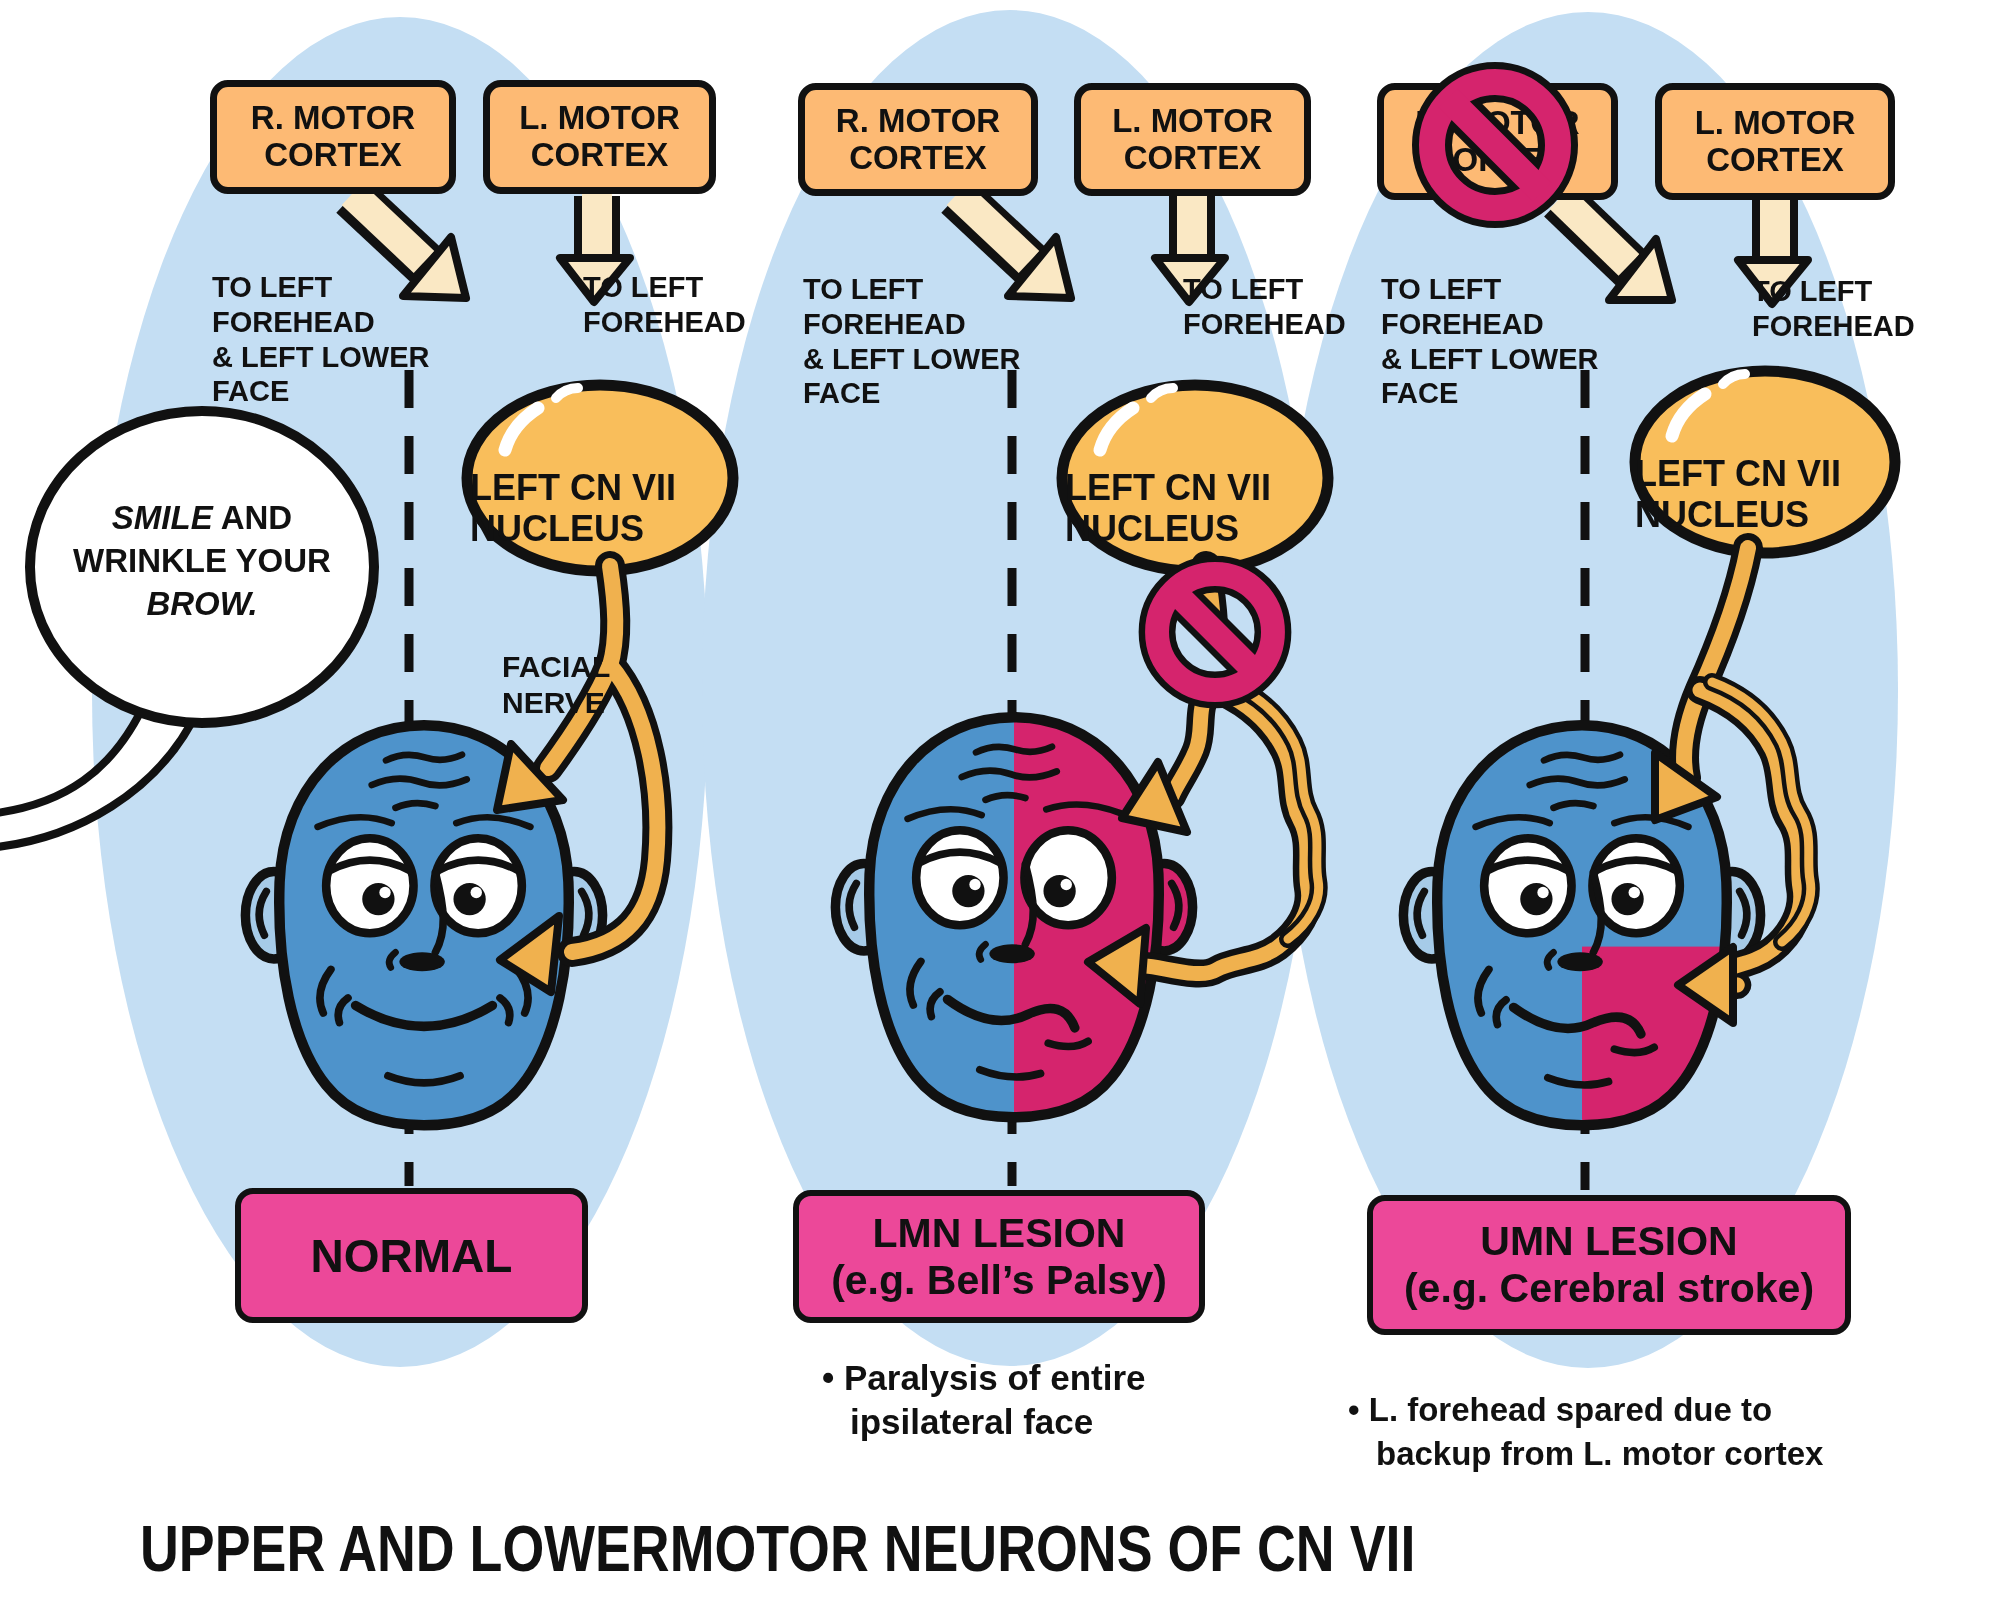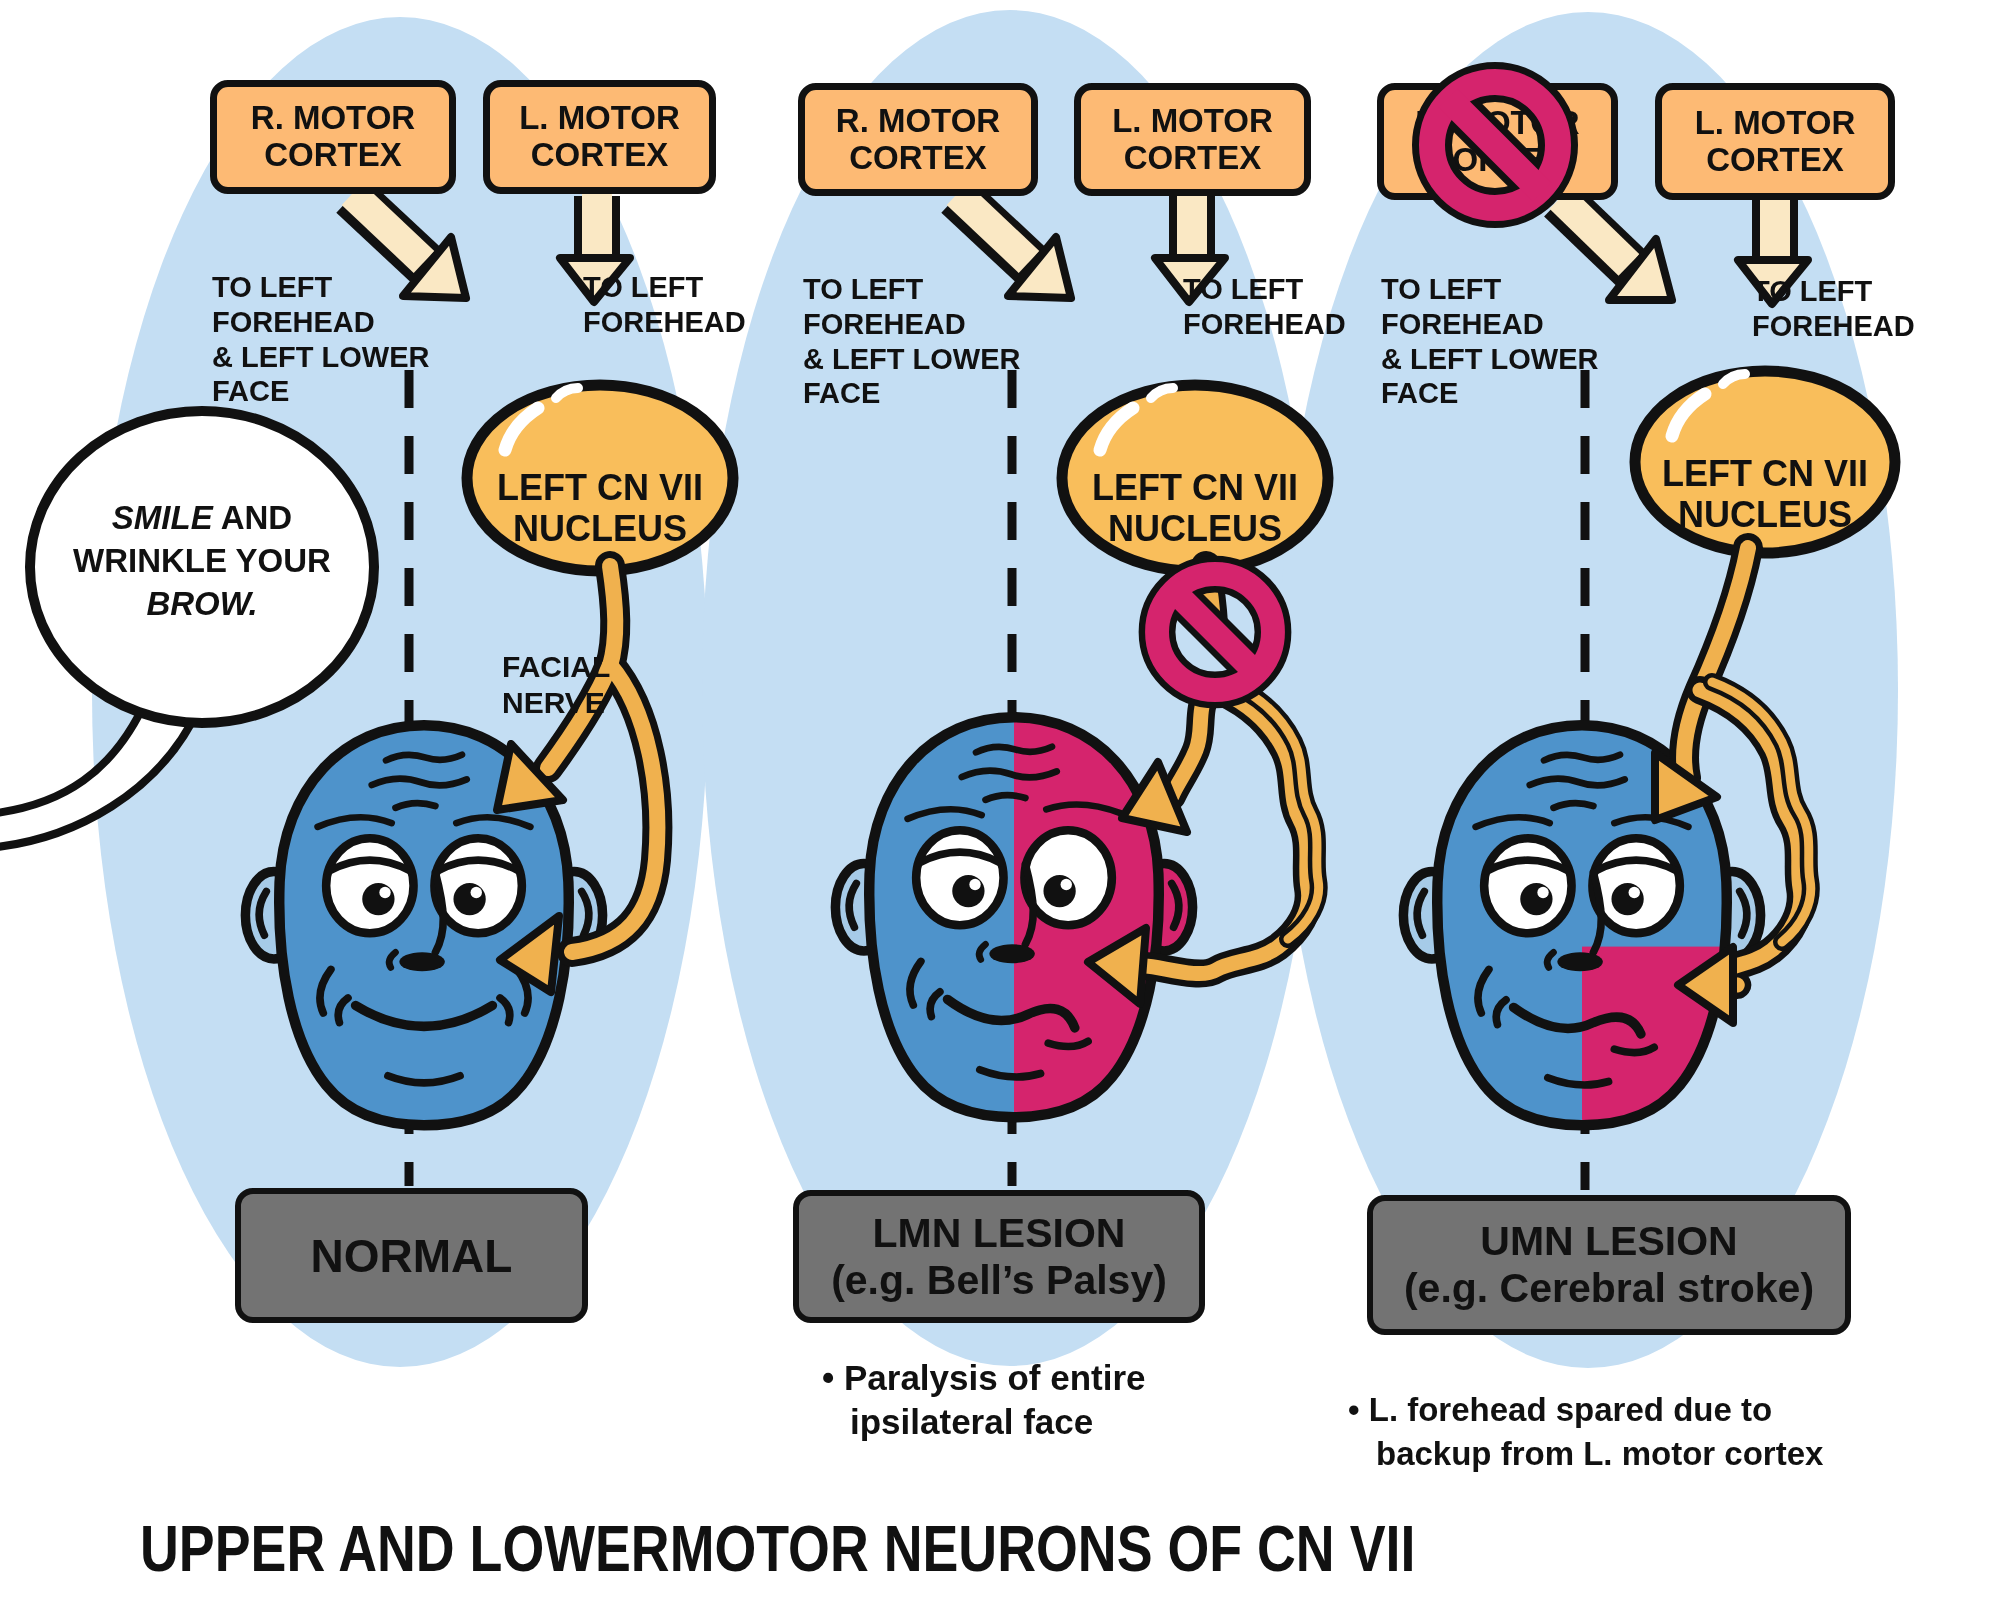--- a/index.html
+++ b/index.html
@@ -4,26 +4,26 @@
 <style>
   html,body{margin:0;padding:0;background:#fff;}
   .stage{position:relative;width:2000px;height:1608px;background:#ffffff;overflow:hidden;
          font-family:"Liberation Sans",sans-serif;color:#111;}
   .stage svg{position:absolute;left:0;top:0;}
   .txt{position:absolute;white-space:pre-line;margin-top:37px;}
   .cortex-box{position:absolute;box-sizing:border-box;background:#fdba74;border:7px solid #111;
       border-radius:18px;display:flex;align-items:center;justify-content:center;text-align:center;
       font-weight:700;font-size:33px;line-height:1.12;white-space:pre-line;}
   .arrow-label{font-weight:700;font-size:29px;line-height:1.2;}
-  .nucleus-label{font-weight:700;font-size:36px;line-height:1.15;text-align:center;width:260px;}
+  .nucleus-label{font-weight:700;font-size:36px;line-height:1.15;width:260px;}
   .nerve-label{font-weight:700;font-size:30px;line-height:1.2;}
   .speech-text{position:absolute;left:40px;top:497px;width:324px;text-align:center;
       font-weight:700;font-size:33px;line-height:1.3;}
   .speech-text .it{font-style:italic;}
-  .caption-box{position:absolute;box-sizing:border-box;background:#737373;border:6px solid #111;
+  .caption-box{position:absolute;box-sizing:border-box;background:#ec4899;border:6px solid #111;
       border-radius:18px;display:flex;align-items:center;justify-content:center;text-align:center;
       font-weight:700;white-space:pre-line;}
   .bullets{position:absolute;font-weight:700;}
   .bullets div{padding-left:28px;text-indent:-28px;}
   .main-title{position:absolute;left:140px;top:1512px;font-weight:700;font-size:64px;
       letter-spacing:0;transform:scaleX(.84);transform-origin:left top;white-space:nowrap;}
 </style>
 </head>
 <body>
 

